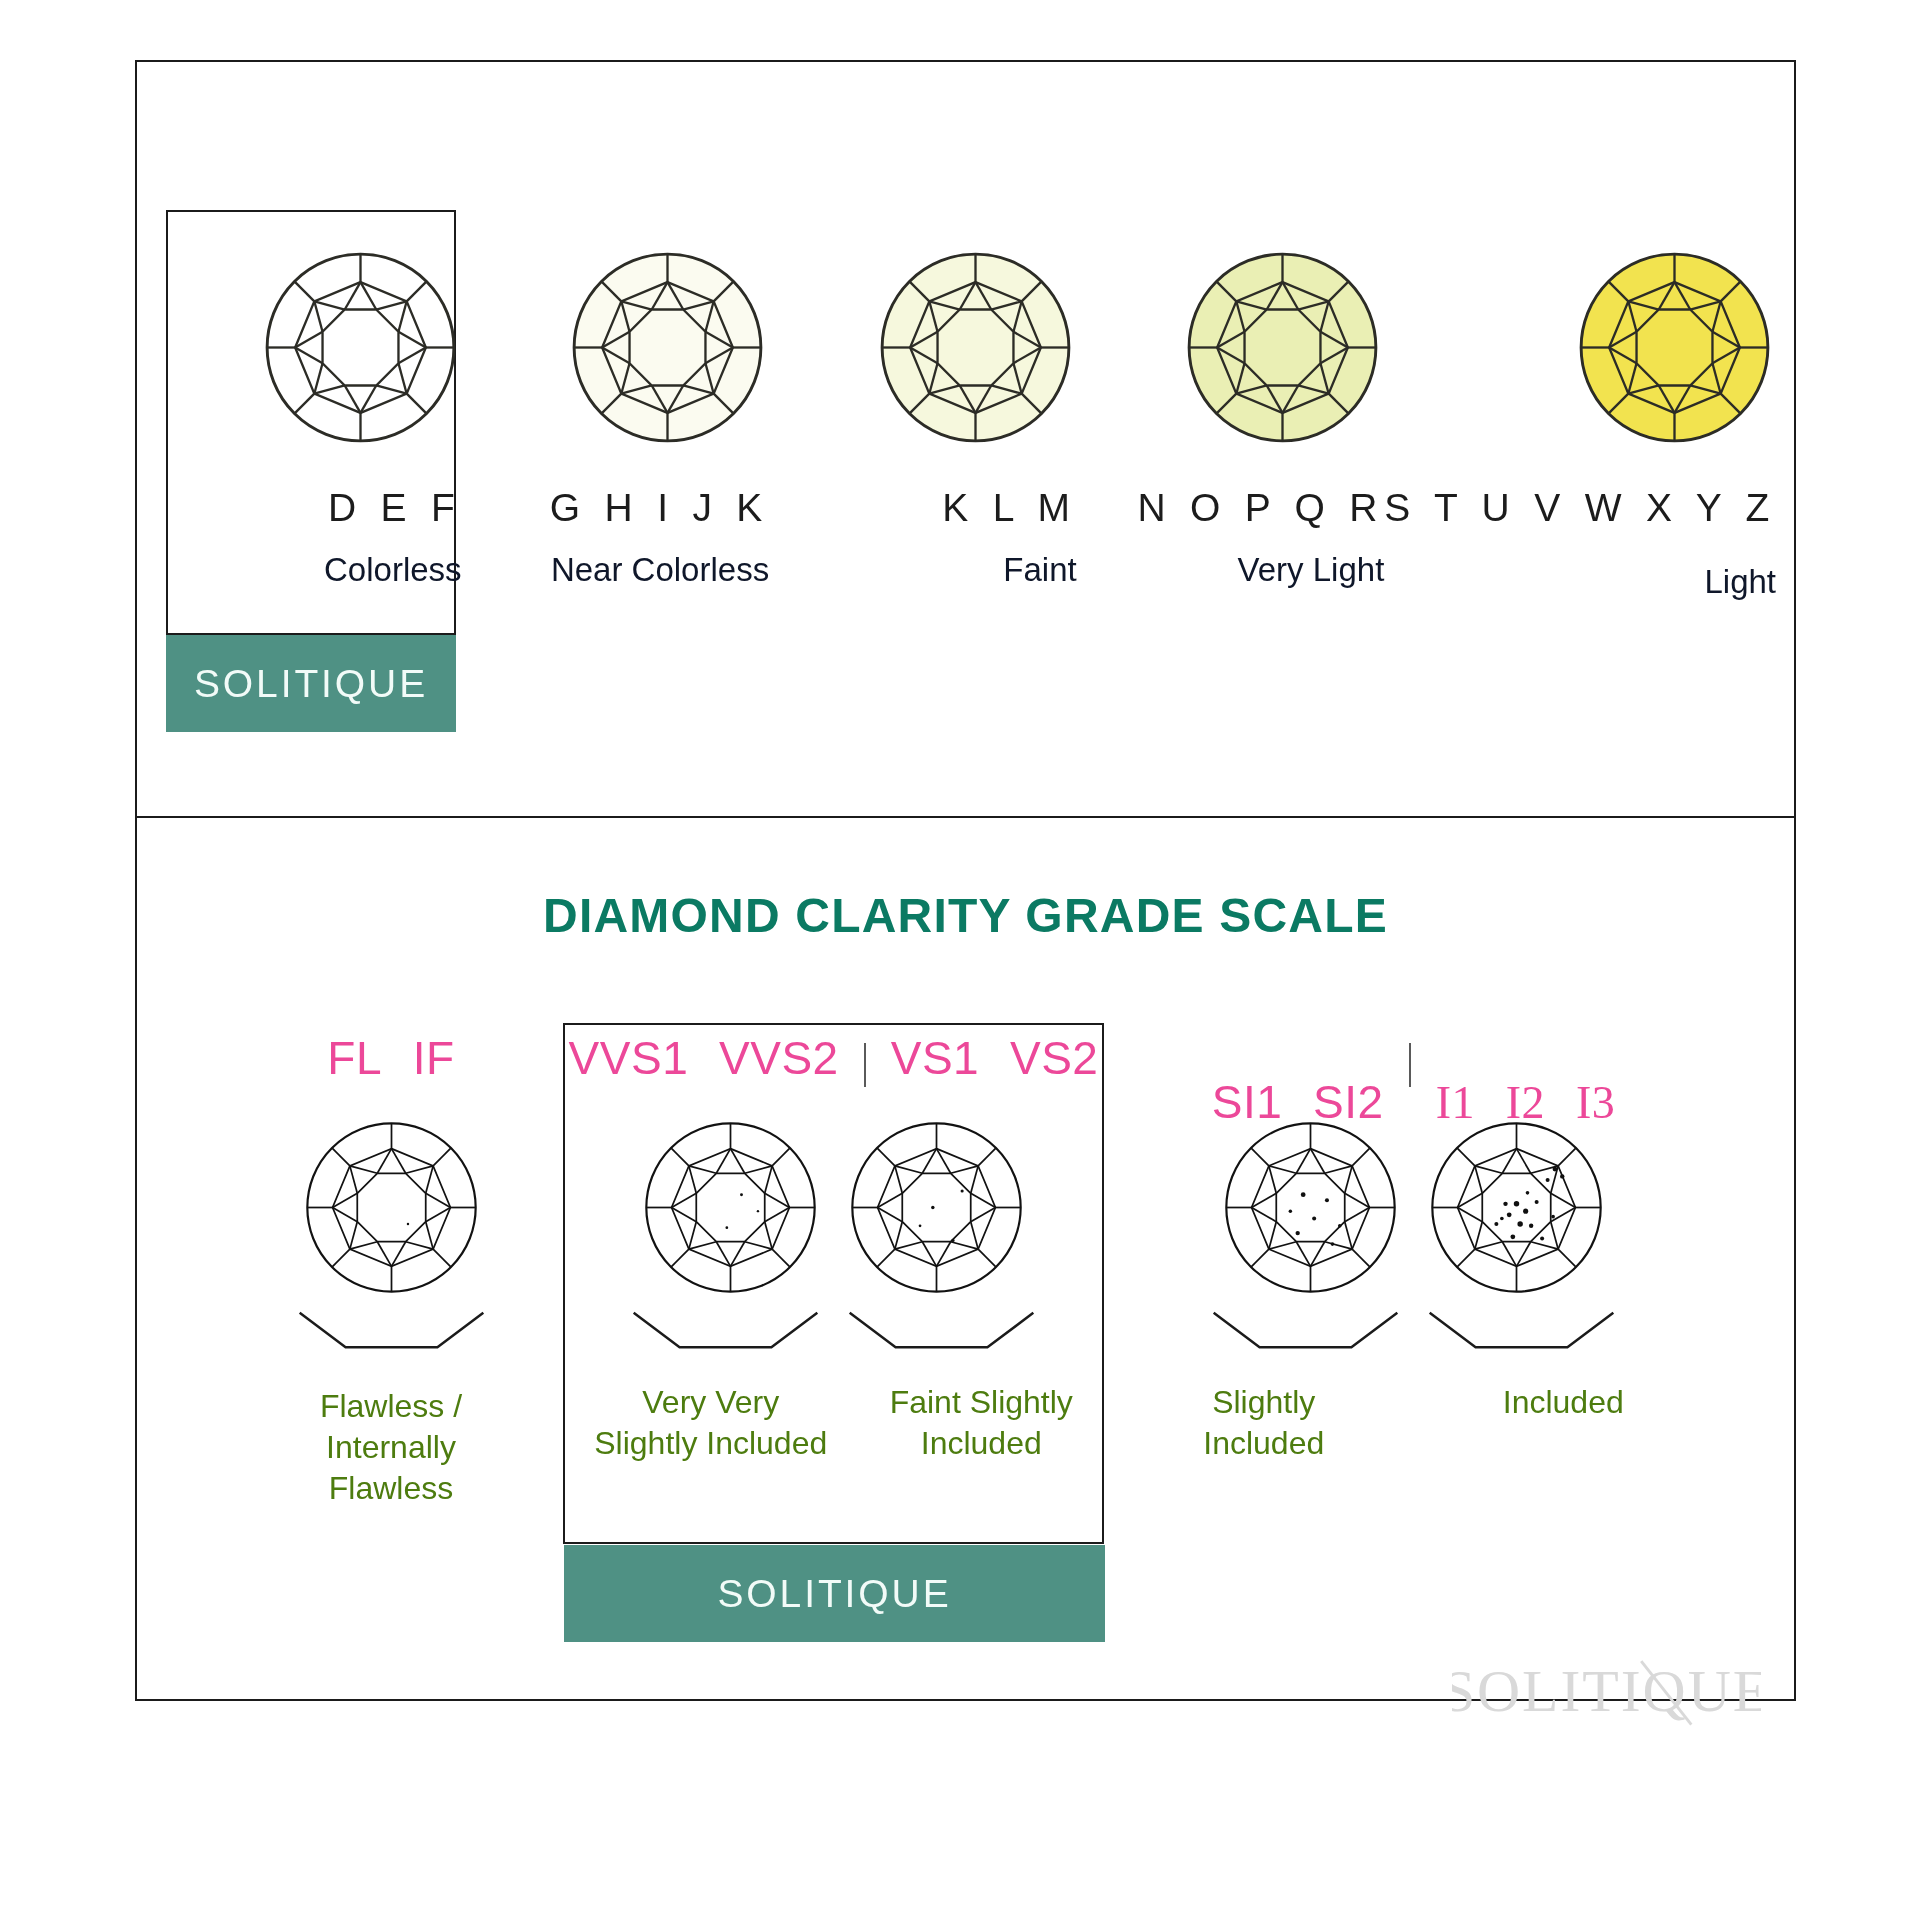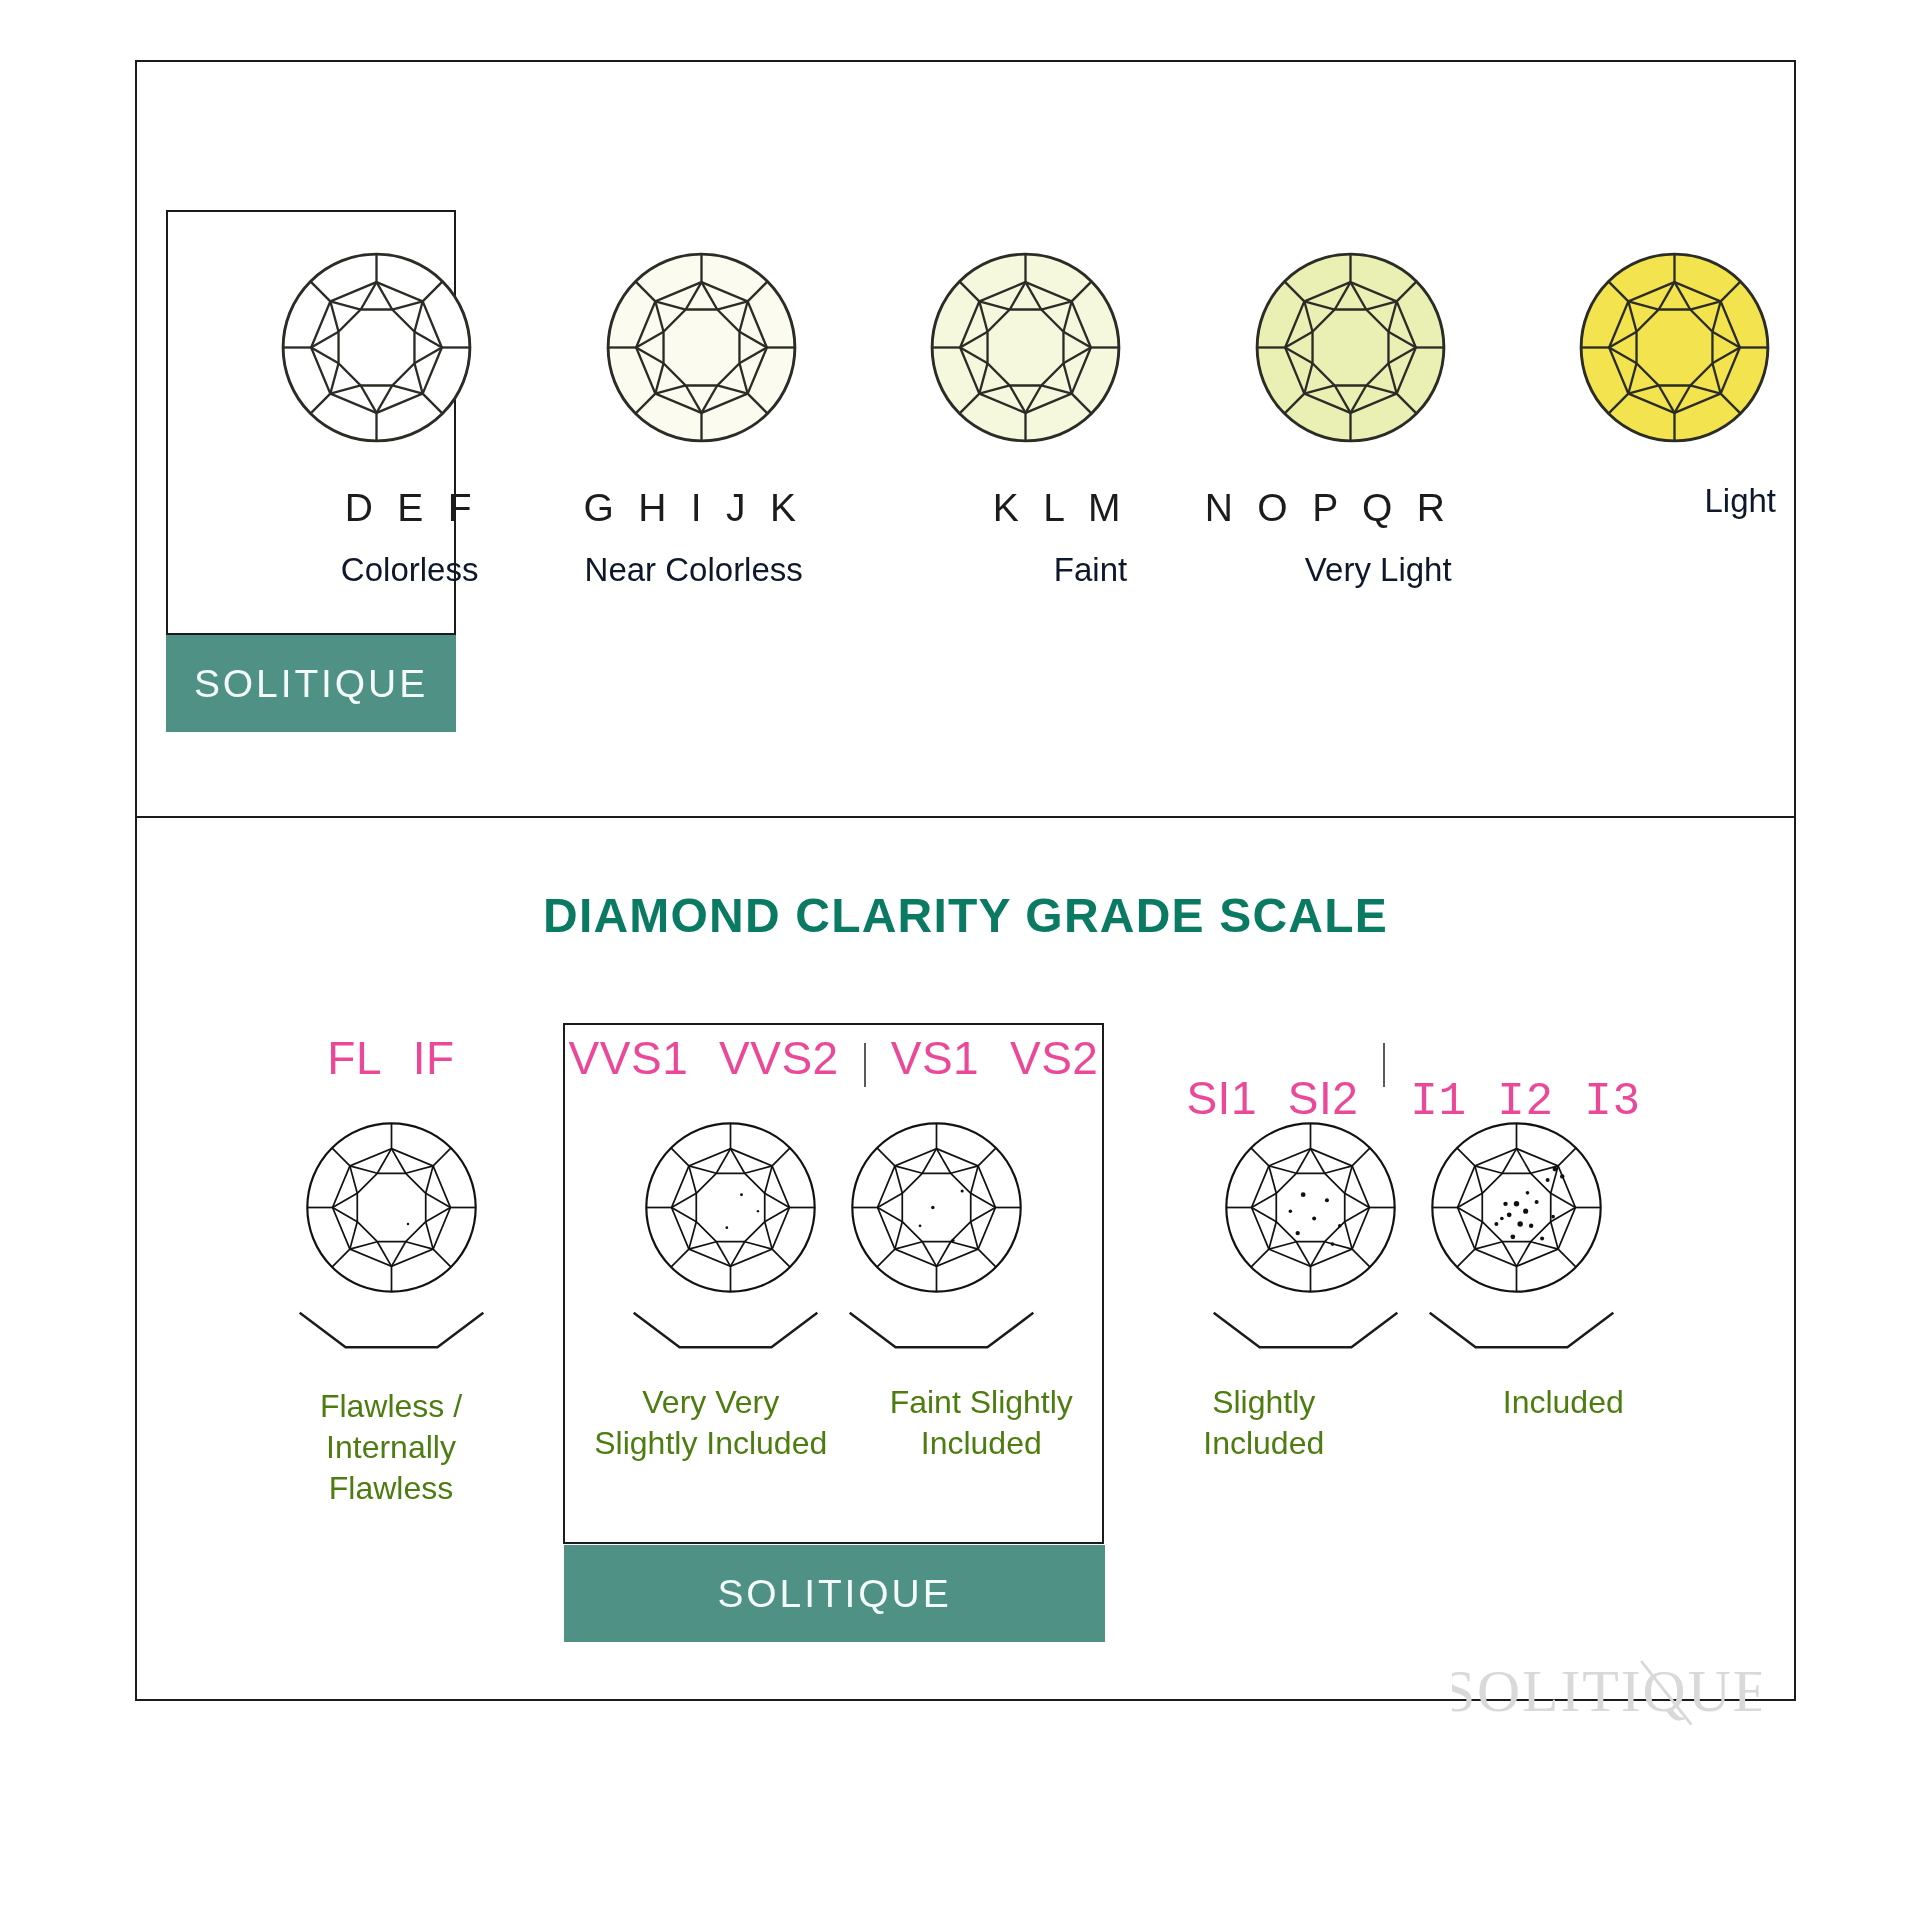--- a/index.html
+++ b/index.html
@@ -71,21 +71,21 @@
   .clar-group{
     position:relative;display:flex;flex-direction:column;align-items:center;
   }
 
   .clar-labels{
     display:flex;align-items:baseline;justify-content:center;
     font-size:46px;color:#ec4899;letter-spacing:0.5px;height:68px;
     font-family:"Liberation Serif",serif;
   }
   .clar-labels .lbl{margin:0 15.4px;font-family:"Liberation Sans",sans-serif;}
-  .clar-labels .lbl.serifed{font-family:Liberation Mono, monospace;margin-top:45px;}
+  .clar-labels .lbl.serifed{font-family:Liberation Serif, serif;margin-top:45px;}
   .sep{
     display:inline-block;width:1.9px;height:44px;background:#5a5a5a;
     margin:0 9.7px;align-self:center;
   }
 
   .clar-gems{display:flex;justify-content:center;margin-top:17.4px;}
   .clar-gem{width:183px;height:183px;margin:0 11.6px;}
   .clar-gem svg{width:100%;height:100%;display:block;}
 
   .bracket{margin-top:9.7px;}
@@ -287,20 +287,21 @@
             <line x1="84.5" y1="137.4" x2="100.0" y2="164.4" stroke="#2c2c26" stroke-width="2.3"></line>
             <line x1="84.5" y1="137.4" x2="54.5" y2="145.5" stroke="#2c2c26" stroke-width="2.3"></line>
             <line x1="62.6" y1="115.5" x2="54.5" y2="145.5" stroke="#2c2c26" stroke-width="2.3"></line>
             <line x1="62.6" y1="115.5" x2="35.6" y2="100.0" stroke="#2c2c26" stroke-width="2.3"></line>
             <line x1="62.6" y1="84.5" x2="35.6" y2="100.0" stroke="#2c2c26" stroke-width="2.3"></line>
             <line x1="62.6" y1="84.5" x2="54.5" y2="54.5" stroke="#2c2c26" stroke-width="2.3"></line>
             <line x1="84.5" y1="62.6" x2="54.5" y2="54.5" stroke="#2c2c26" stroke-width="2.3"></line>
             <line x1="84.5" y1="62.6" x2="100.0" y2="35.6" stroke="#2c2c26" stroke-width="2.3"></line>
           </svg>
       </div>
+      <div class="grade-letters">S T U V W X Y Z</div>
       <div class="grade-caption low">Light</div>
     </div>
 
   </div>
 
   <div class="badge" id="color-badge">SOLITIQUE</div>
 
   <div class="section-title" id="clarity-title">DIAMOND CLARITY GRADE SCALE</div>
 
   <div class="clarity-area">

